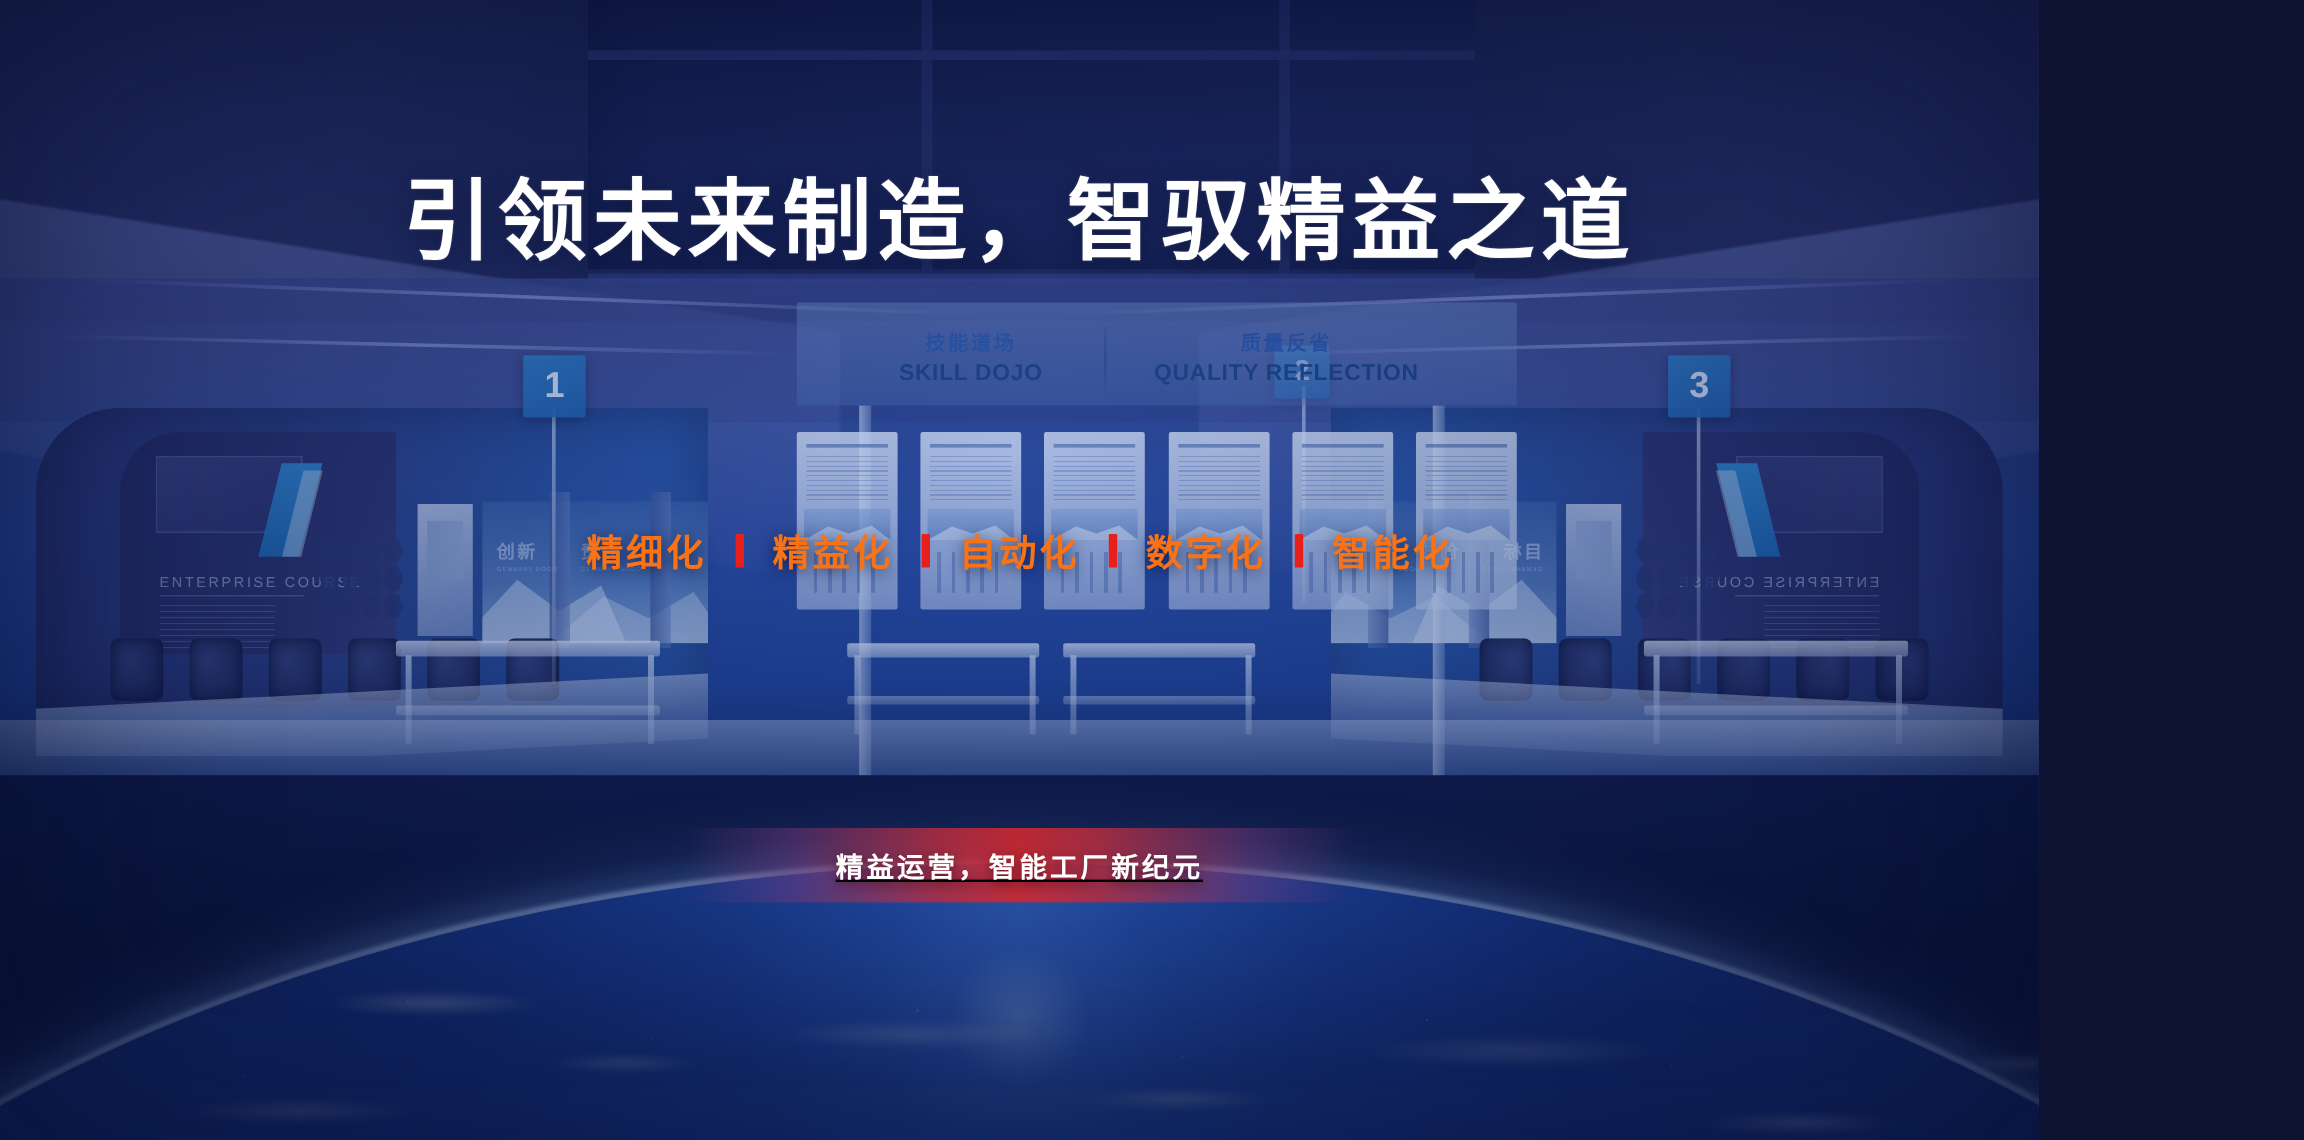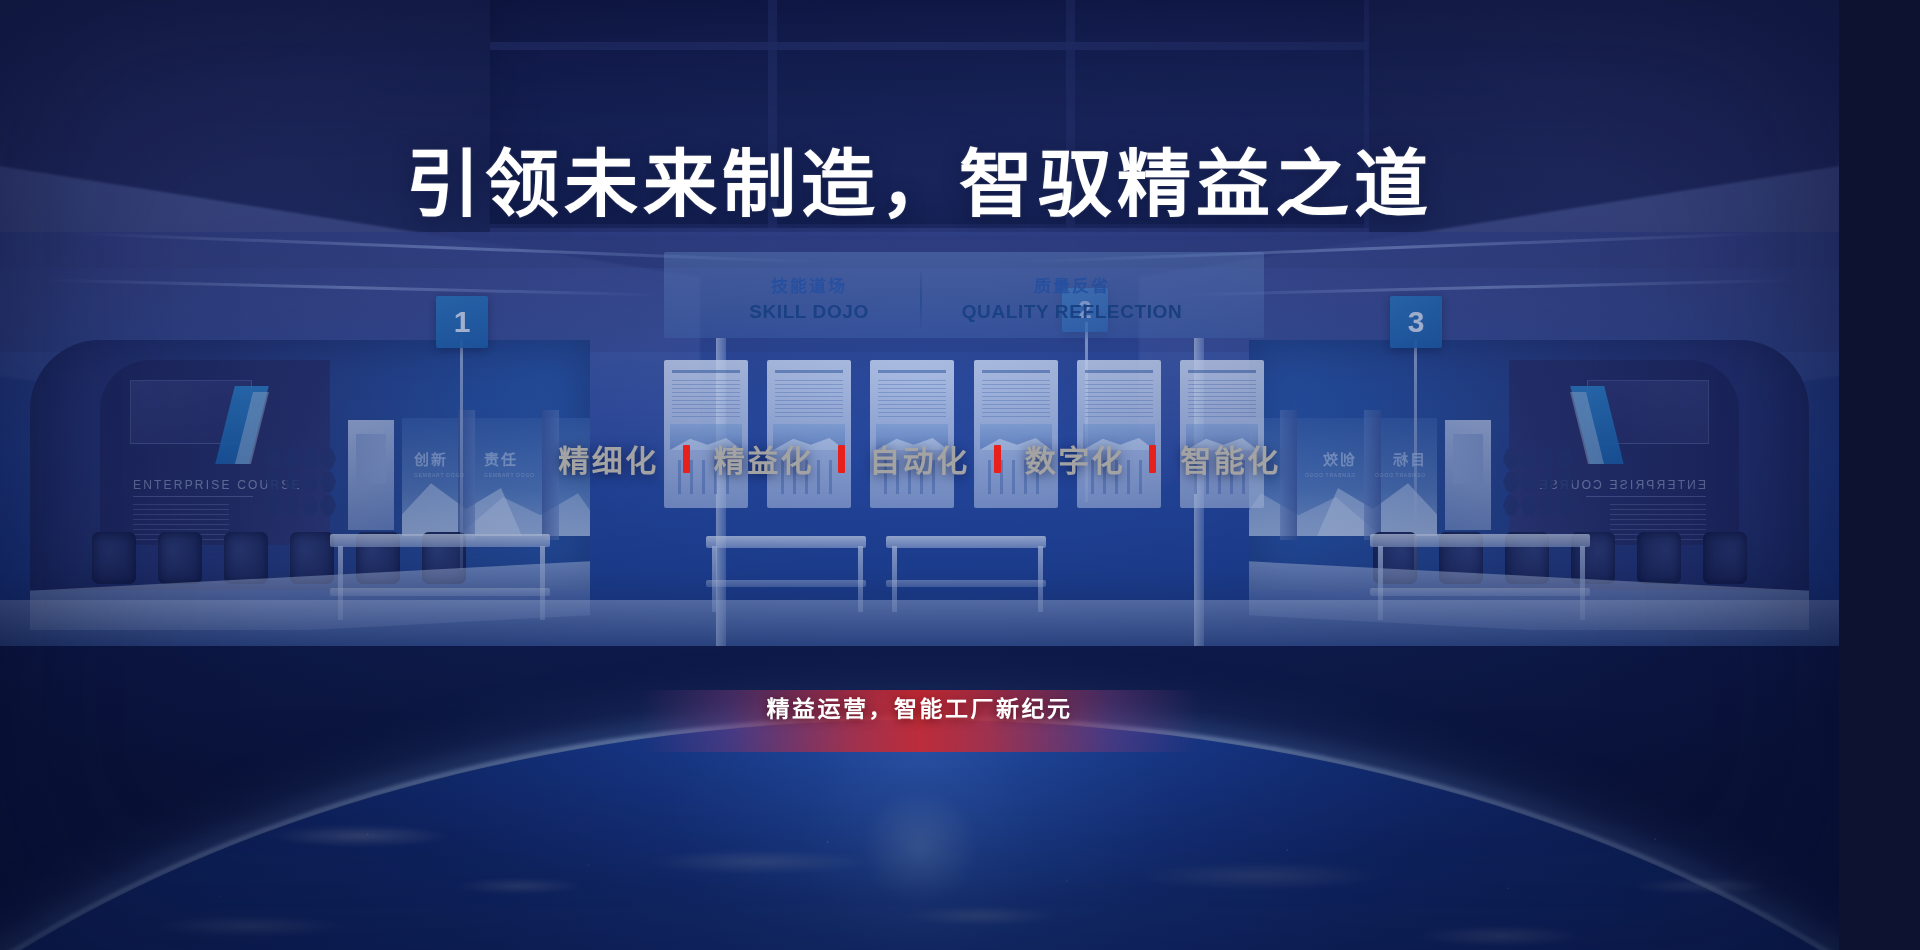--- a/index.html
+++ b/index.html
@@ -7,21 +7,21 @@
     margin: 0;
     padding: 0;
     background: #0d1230;
   }
   body {
     font-family: "Liberation Sans", "DejaVu Sans", sans-serif;
   }
 
   .stage {
     position: relative;
-    width: 1839px;
+    width: 1699px;
     height: 950px;
     overflow: hidden;
     background: #141b42;
   }
   .bg-base2 {
     position: absolute;
     inset: 0;
     background: linear-gradient(180deg,
       #1a2050 0%,
       #232a5e 10%,
@@ -538,50 +538,52 @@
     top: 436px;
     display: flex;
     align-items: center;
     justify-content: center;
     gap: 0;
     white-space: nowrap;
   }
   .kw {
     font-size: 31px;
     font-weight: 700;
-    color: #a3a3a3;
+    color: #f97316;
     letter-spacing: 2.5px;
     text-shadow: 0 2px 12px rgba(8,18,55,.7);
     padding: 0 24px;
   }
   .kw-sep {
     width: 7px;
     height: 28px;
     background: #e8201c;
     border-radius: 1px;
     flex: 0 0 auto;
   }
 
   .badge {
     position: absolute;
     left: 50%;
     top: 690px;
     transform: translateX(-50%);
     width: 560px;
     height: 62px;
     display: flex;
+    align-items: center;
     justify-content: center;
     background: linear-gradient(90deg,
       rgba(40,70,160,0) 0%,
       rgba(120,55,120,.45) 16%,
       rgba(186,44,62,.82) 38%,
       rgba(205,40,46,.9) 50%,
       rgba(186,44,62,.82) 62%,
       rgba(120,55,120,.45) 84%,
       rgba(40,70,160,0) 100%);
+    text-decoration: underline;
   }
   .badge-text {
     font-size: 23px;
     font-weight: 700;
     color: #ffffff;
     letter-spacing: 2.5px;
     text-shadow: 0 2px 10px rgba(60,0,10,.6);
     white-space: nowrap;
   }
 

